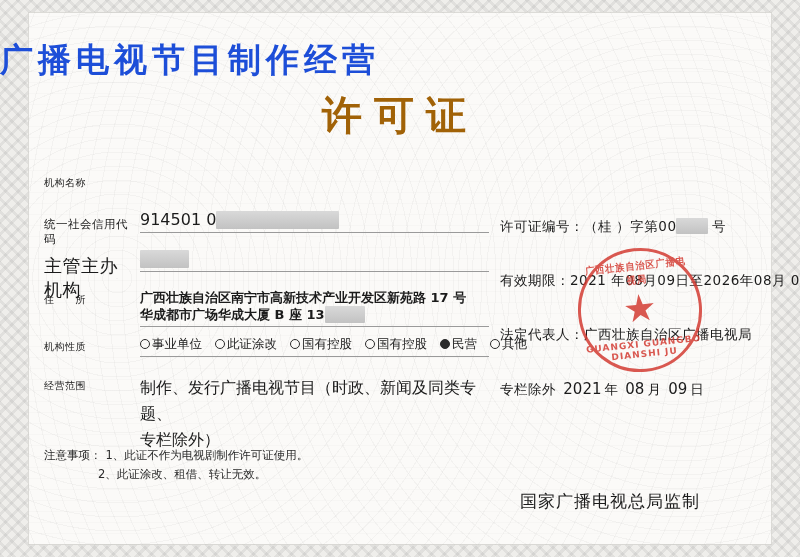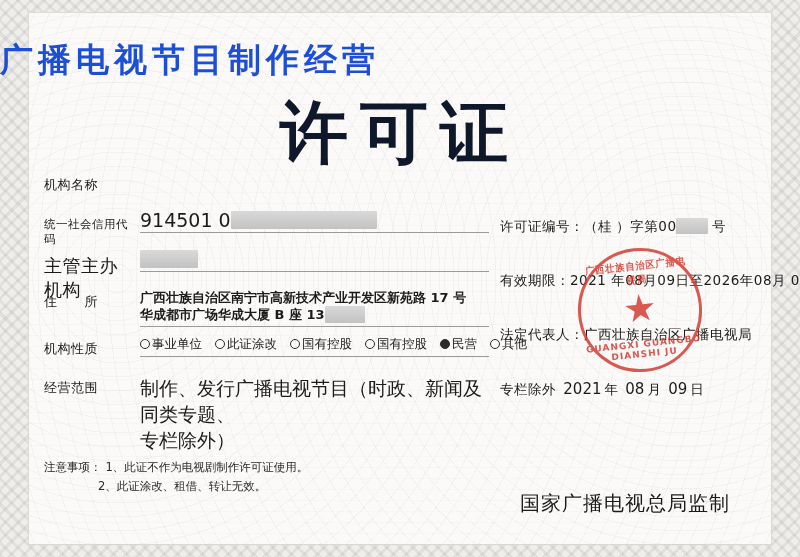--- a/index.html
+++ b/index.html
@@ -64,51 +64,51 @@
     letter-spacing: 5px;
     color: #1d4ed8;
   }
   .title-sub {
     position: absolute;
     top: 88px;
     left: 0;
     right: 0;
     text-align: center;
     font-family: "DejaVu Serif", serif;
-    font-size: 68px;
+    font-size: 40px;
     font-weight: bold;
     letter-spacing: 12px;
-    color: #0f172a;
+    color: #a16207;
   }
 
   
   .fields-left {
     position: absolute;
     left: 44px;
     top: 172px;
     width: 445px;
   }
   .frow {
     position: relative;
     min-height: 34px;
     margin-bottom: 5px;
   }
   .flabel {
     position: absolute;
     left: 0;
     top: 4px;
     width: 88px;
-    font-size: 13px;
+    font-size: 10px;
     color: #1b1b1b;
     font-family: "DejaVu Sans", sans-serif;
     letter-spacing: 0.5px;
   }
   .fvalue {
     margin-left: 96px;
-    font-size: 19px;
+    font-size: 16px;
     color: #1b1b1b;
     font-family: "DejaVu Sans", sans-serif;
     line-height: 18px;
     padding-bottom: 3px;
     border-bottom: 1px solid #9a9a9a;
     min-height: 18px;
   }
   .fvalue.big {
     font-size: 15px;
   }
@@ -205,33 +205,33 @@
     font-size: 10px;
     letter-spacing: 1px;
   }
   .seal .ring-text-top { top: 8px; transform: scaleX(0.92); }
   .seal .ring-text-bottom { bottom: 10px; font-size: 9px; }
 
   
   .notes {
     position: absolute;
     left: 44px;
-    top: 458px;
+    top: 446px;
     width: 420px;
     font-size: 11.5px;
     font-family: "DejaVu Sans", sans-serif;
     color: #2a2a2a;
     line-height: 19px;
   }
   .notes .nlabel { margin-right: 4px; }
   .issuer-foot {
     position: absolute;
     left: 520px;
     top: 490px;
-    font-size: 20px;
+    font-size: 17px;
     font-family: "DejaVu Sans", sans-serif;
     color: #1b1b1b;
     letter-spacing: 1px;
   }
 </style>
 </head>
 <body>
 
 <div class="cert">
   <div class="border-frame"></div>

